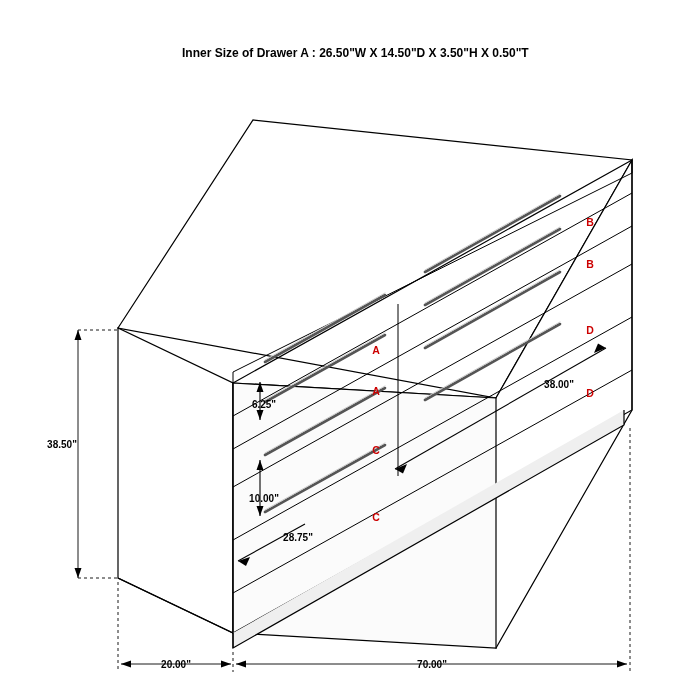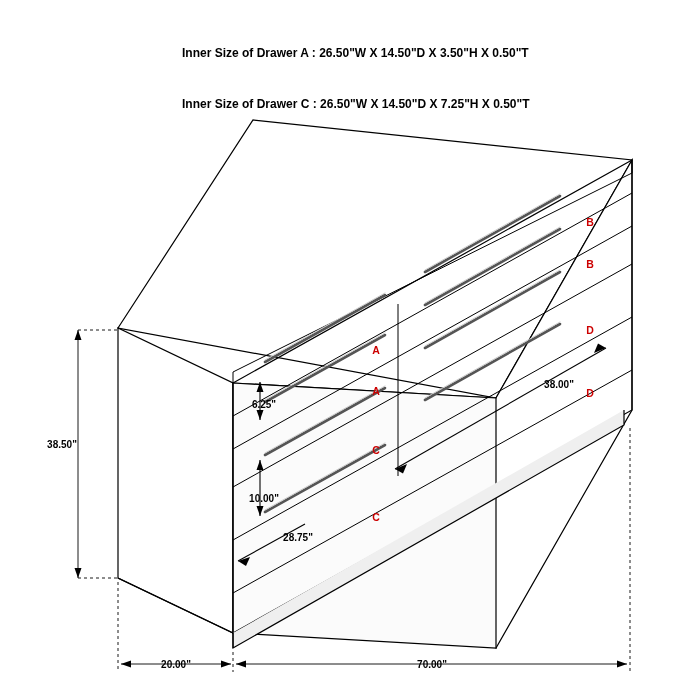--- a/index.html
+++ b/index.html
@@ -49,21 +49,20 @@
     font-family: "Liberation Sans", sans-serif;
   }
 </style>
 </head>
 <body>
 
 <div id="root">
 
   <div class="spec-list">
     <div class="spec-line">Inner Size of Drawer A : 26.50"W X 14.50"D X 3.50"H X 0.50"T</div>
-    <div class="spec-line">Inner Size of Drawer C : 26.50"W X 14.50"D X 7.25"H X 0.50"T</div>
   </div>
 
   <svg class="diagram" viewBox="0 0 700 700">
 
     <polygon points="118,328 253,120 632,160 496,398" fill="#ffffff" stroke="#000000" stroke-width="1.2"></polygon>
 
     <polygon points="118,328 118,578 233,633 233,383" fill="#ffffff" stroke="#000000" stroke-width="1.2"></polygon>
 
     <polygon points="233,383 496,398 632,160 632,410 496,648" fill="#ffffff" stroke="#000000" stroke-width="1.2"></polygon>
 

